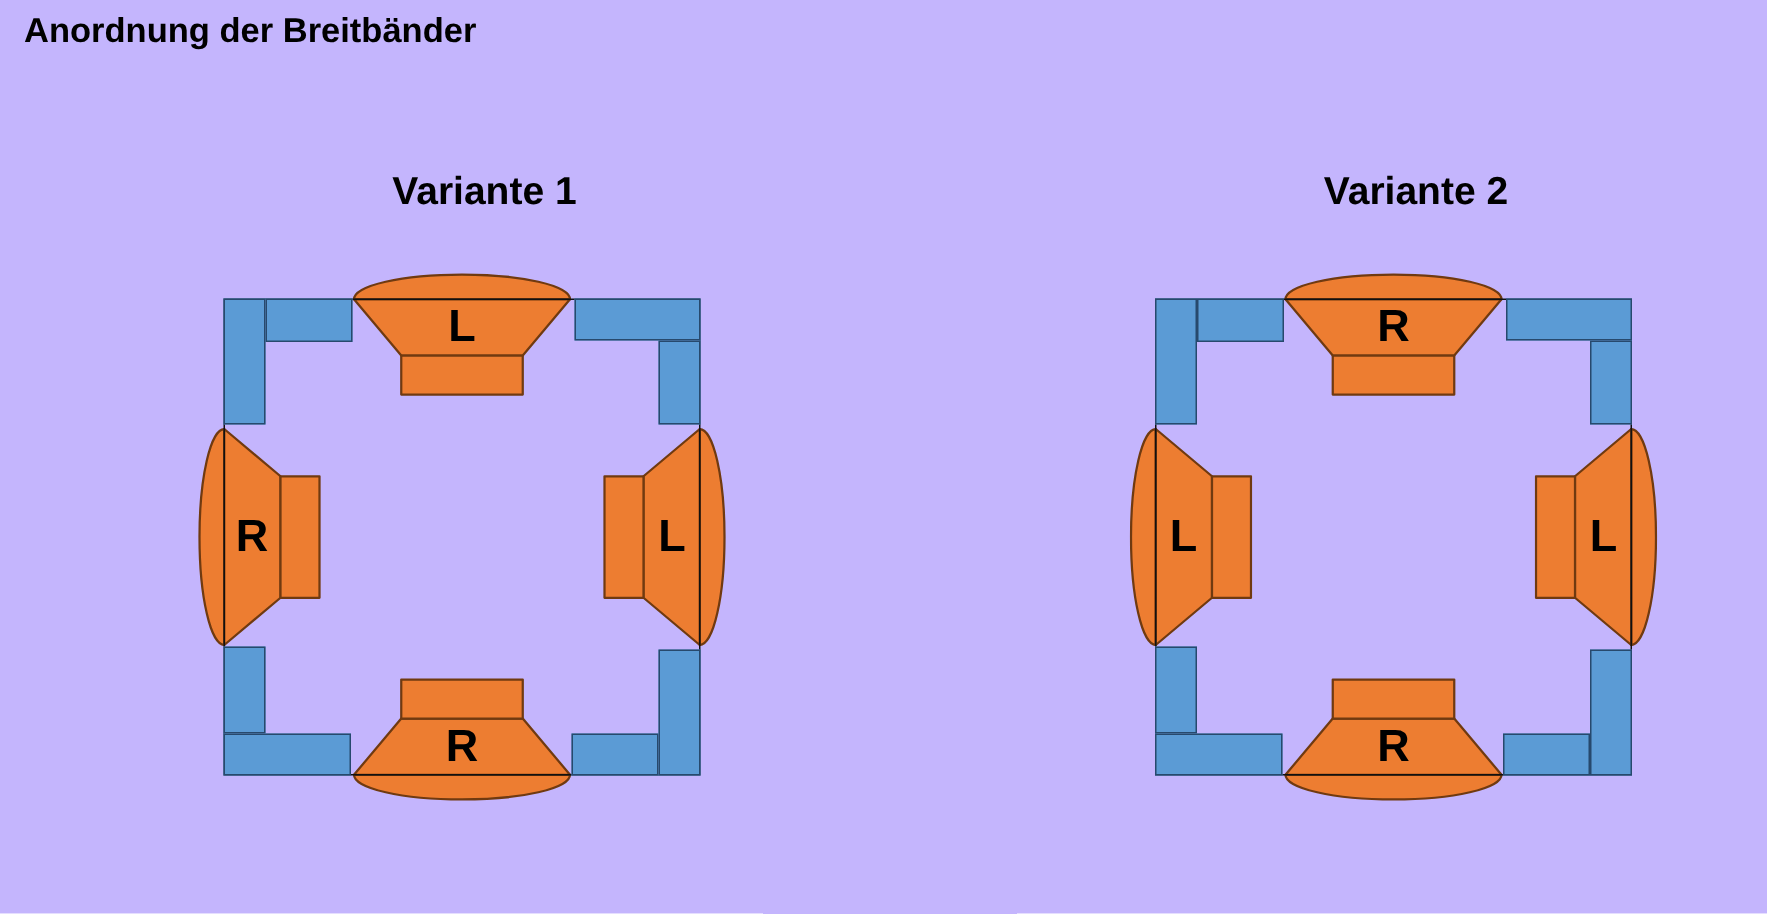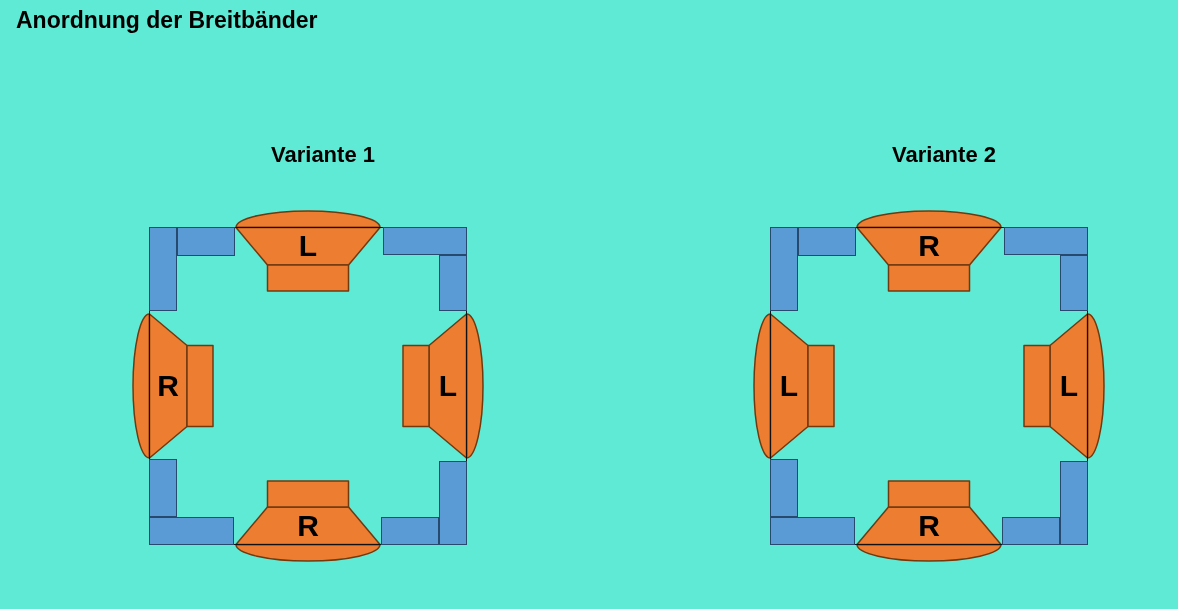--- a/index.html
+++ b/index.html
@@ -1,37 +1,36 @@
 <!DOCTYPE html>
 <html style="--orange: #ED7D31; --orange-border: #703A10; --blue: #5B9BD5; --blue-border: #27496D; --outline: #111111;"><head>
 <meta charset="utf-8">
 <style>
   html,body{margin:0;padding:0;background:#ffffff;}
   .canvas{
     position:relative;
     width:1178px;height:609px;
-    background:#5eead4;
+    background:#c4b5fd;
     overflow:hidden;
     font-family:"Liberation Sans", sans-serif;
     color:#000;
   }
   .page-title{
     position:absolute;left:16px;top:7px;
     font-size:23px;font-weight:bold;line-height:1.2;
     white-space:nowrap;
   }
   .variant{position:absolute;top:113px;width:318px;}
   .variant.v1{left:149px;}
   .variant.v2{left:724px;padding-left:46px;}
   .variant-title{
     height:28px;line-height:28px;text-align:center;
-    font-size:22px;font-weight:bold;
+    font-size:26px;font-weight:bold;
     transform:translateX(15px);
     white-space:nowrap;
-    margin-top:28px;
   }
   .square{
     position:relative;width:318px;height:318px;margin-top:58px;
   }
   .outline{
     position:absolute;inset:0;z-index:2;box-sizing:border-box;
     border:1.5px solid var(--outline,#111);
     pointer-events:none;
   }
   .spk{position:absolute;z-index:1;}

